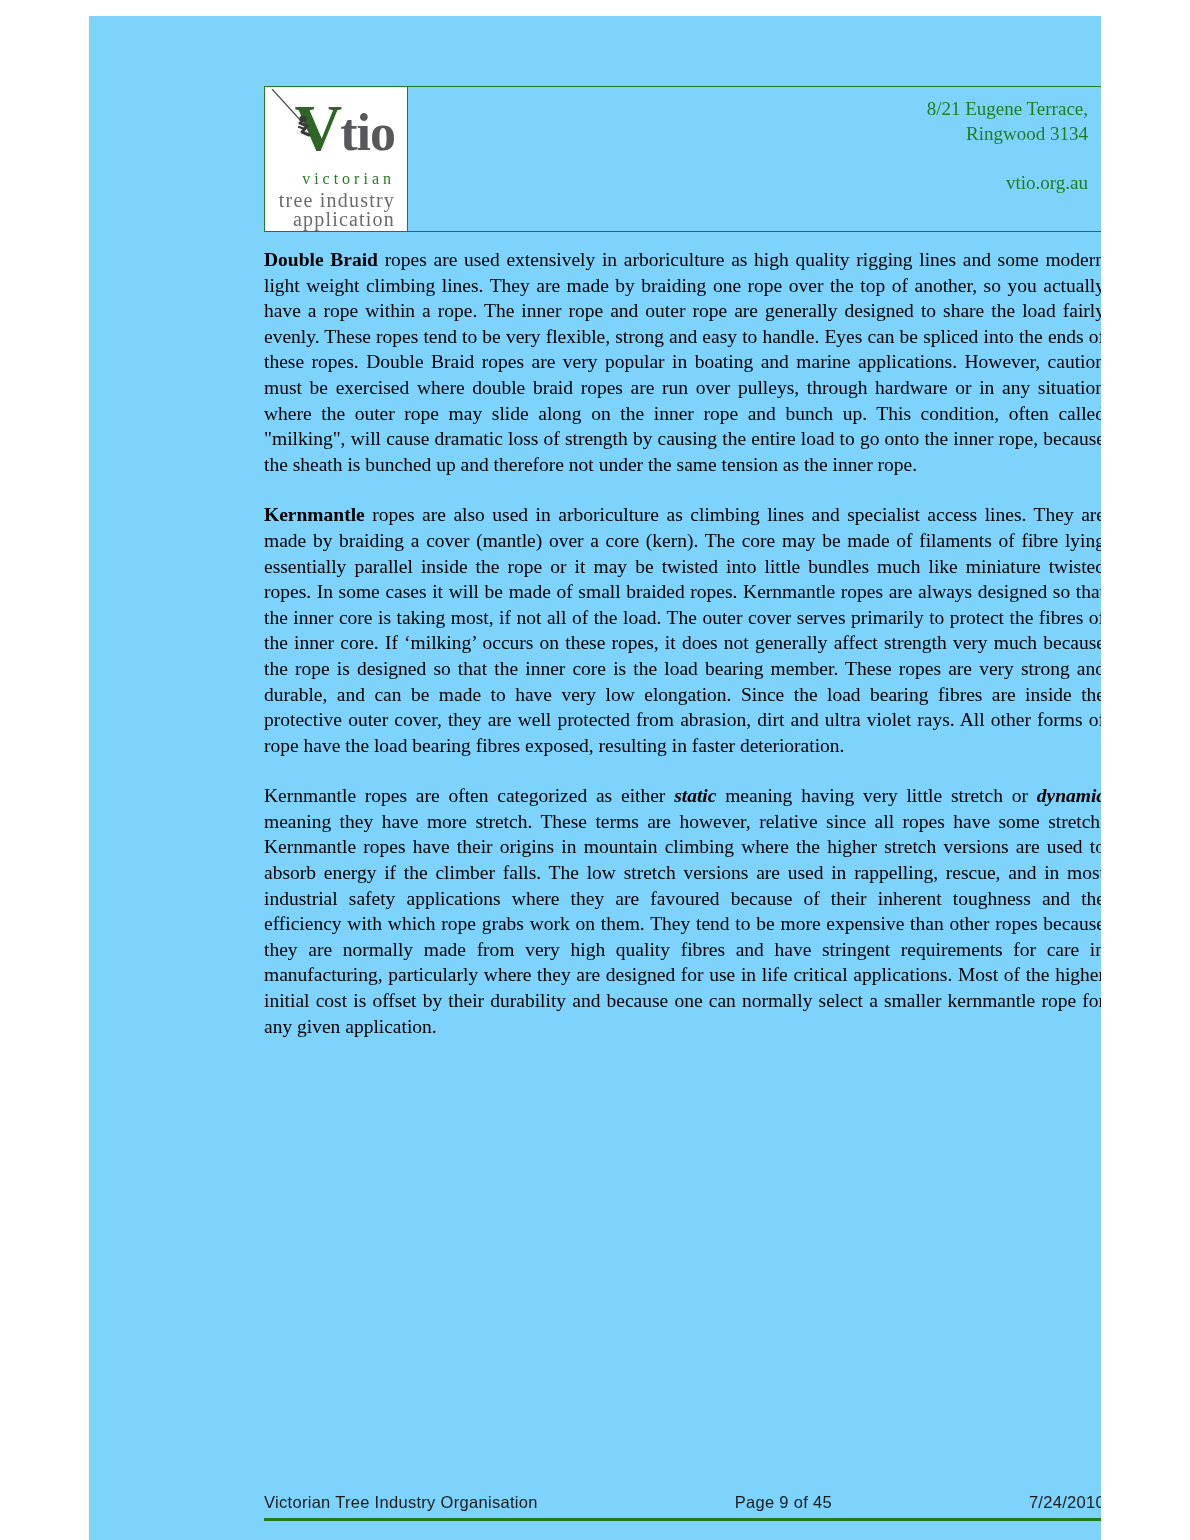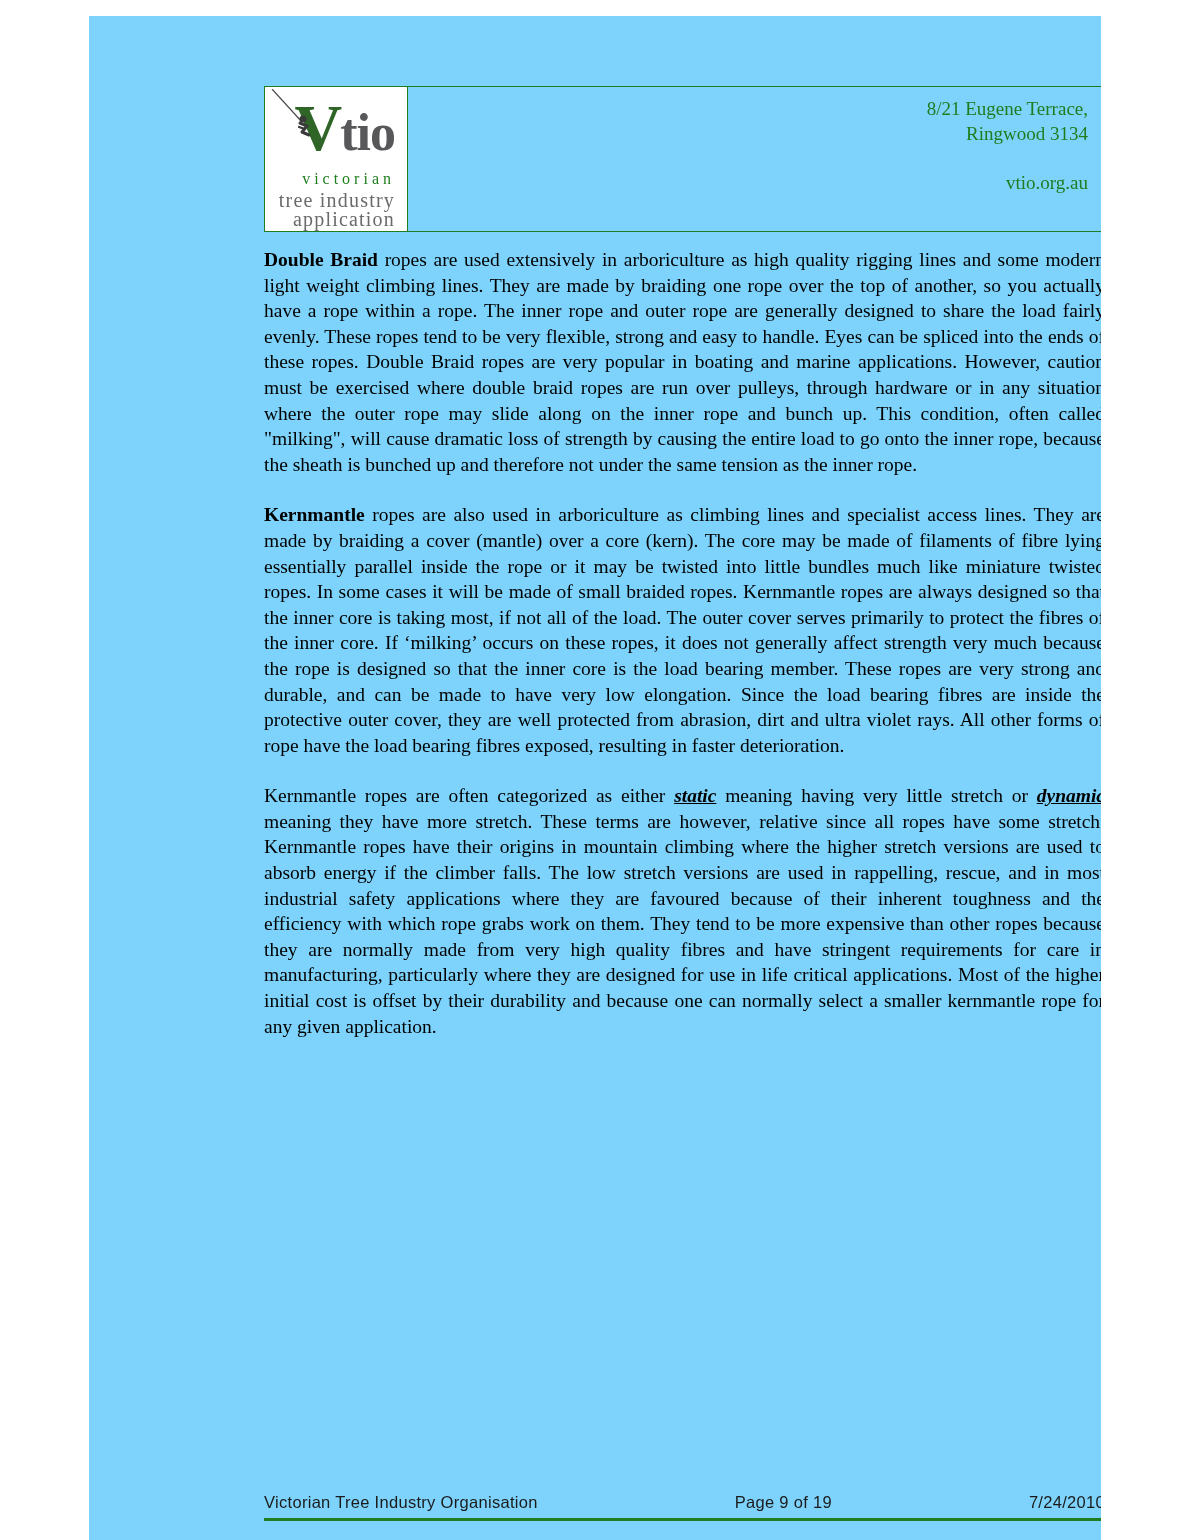--- a/index.html
+++ b/index.html
@@ -86,21 +86,21 @@
     left: 175px;
     top: 231px;
     width: 841px;
     font-size: 19.5px;
     line-height: 25.6px;
     text-align: justify;
     color: #000000;
   }
   .para { margin: 0 0 25px 0; }
   .b  { font-weight: bold; }
-  .bi { font-weight: bold; font-style: italic; text-decoration: underline; }
+  .bi { font-weight: bold; font-style: italic; }
 
   
   .footer {
     position: absolute;
     left: 175px;
     top: 1477px;
     width: 841px;
     display: flex;
     justify-content: space-between;
     align-items: baseline;
@@ -146,17 +146,17 @@
     <p class="para"><span class="b">Double Braid</span><span> ropes are used extensively in arboriculture as high quality rigging lines and some modern light weight climbing lines. They are made by braiding one rope over the top of another, so you actually have a rope within a rope. The inner rope and outer rope are generally designed to share the load fairly evenly. These ropes tend to be very flexible, strong and easy to handle. Eyes can be spliced into the ends of these ropes. Double Braid ropes are very popular in boating and marine applications. However, caution must be exercised where double braid ropes are run over pulleys, through hardware or in any situation where the outer rope may slide along on the inner rope and bunch up. This condition, often called "milking", will cause dramatic loss of strength by causing the entire load to go onto the inner rope, because the sheath is bunched up and therefore not under the same tension as the inner rope.</span></p>
 
     <p class="para"><span class="b">Kernmantle</span><span> ropes are also used in arboriculture as climbing lines and specialist access lines. They are made by braiding a cover (mantle) over a core (kern). The core may be made of filaments of fibre lying essentially parallel inside the rope or it may be twisted into little bundles much like miniature twisted ropes. In some cases it will be made of small braided ropes. Kernmantle ropes are always designed so that the inner core is taking most, if not all of the load. The outer cover serves primarily to protect the fibres of the inner core. If ‘milking’ occurs on these ropes, it does not generally affect strength very much because the rope is designed so that the inner core is the load bearing member. These ropes are very strong and durable, and can be made to have very low elongation. Since the load bearing fibres are inside the protective outer cover, they are well protected from abrasion, dirt and ultra violet rays. All other forms of rope have the load bearing fibres exposed, resulting in faster deterioration.</span></p>
 
     <p class="para"><span>Kernmantle ropes are often categorized as either </span><span class="bi">static</span><span> meaning having very little stretch or </span><span class="bi">dynamic</span><span> meaning they have more stretch. These terms are however, relative since all ropes have some stretch. Kernmantle ropes have their origins in mountain climbing where the higher stretch versions are used to absorb energy if the climber falls. The low stretch versions are used in rappelling, rescue, and in most industrial safety applications where they are favoured because of their inherent toughness and the efficiency with which rope grabs work on them. They tend to be more expensive than other ropes because they are normally made from very high quality fibres and have stringent requirements for care in manufacturing, particularly where they are designed for use in life critical applications. Most of the higher initial cost is offset by their durability and because one can normally select a smaller kernmantle rope for any given application.</span></p>
 
   </div>
 
   <div class="footer">
     <span>Victorian Tree Industry Organisation</span>
-    <span>Page 9 of 19</span>
+    <span>Page 9 of 45</span>
     <span>7/24/2010</span>
   </div>
 
 </div>
 
 </body></html>

